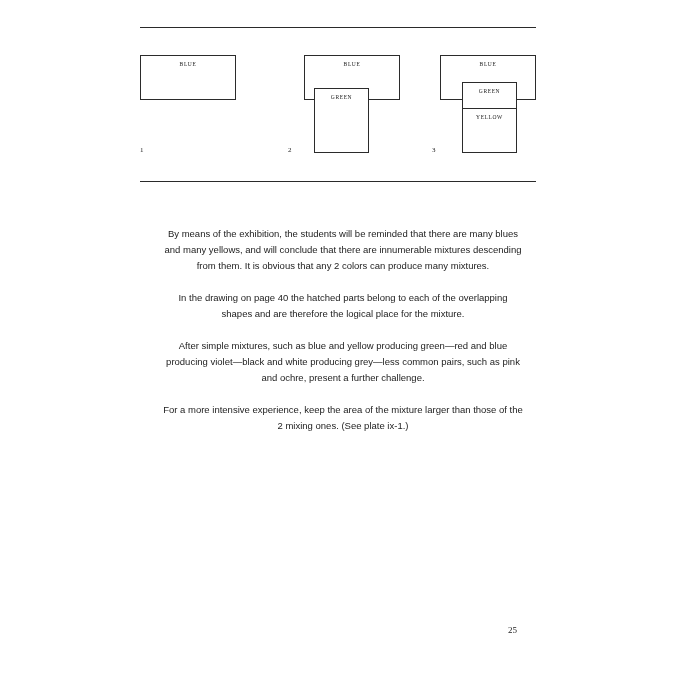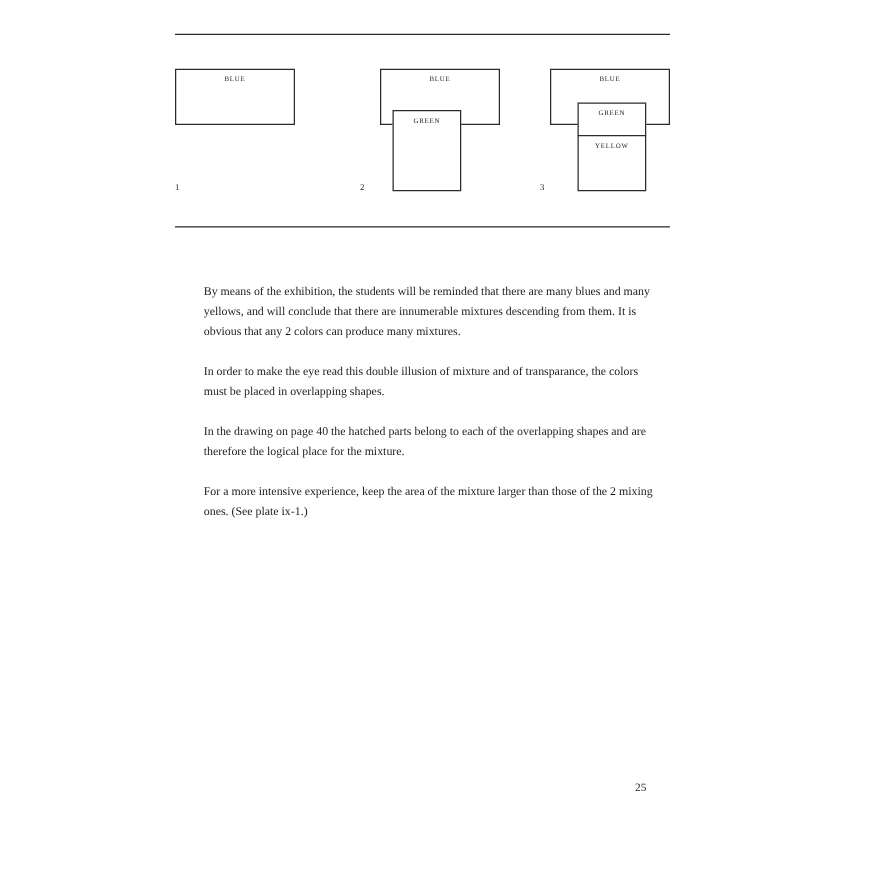--- a/index.html
+++ b/index.html
@@ -90,21 +90,22 @@
     position: absolute;
     left: 163px;
     top: 226px;
     width: 360px;
   }
   .para {
     font-size: 9.5px;
     line-height: 16px;
     margin: 0 0 16px 0;
     color: #1c1c1c;
-    font-family: Liberation Serif, serif;
+    font-family: Liberation Sans, sans-serif;
+    text-align: center;
   }
   .para:last-child { margin-bottom: 0; }
 
   
   .page-number {
     position: absolute;
     left: 508px;
     top: 625px;
     font-size: 9px;
     color: #1c1c1c;
@@ -149,20 +150,20 @@
       </div>
       <div class="fig-num num">3</div>
     </div>
 
   </div>
 
   <div class="rule rule-bottom"></div>
 
   <div class="body-text">
     <p class="para">By means of the exhibition, the students will be reminded that there are many blues and many yellows, and will conclude that there are innumerable mixtures descending from them. It is obvious that any 2 colors can produce many mixtures.</p>
-    <p class="para">In order to make the eye read this double illusion of mixture and of transparance, the colors must be placed in overlapping shapes.</p>
     <p class="para">In the drawing on page 40 the hatched parts belong to each of the overlapping shapes and are therefore the logical place for the mixture.</p>
+    <p class="para">After simple mixtures, such as blue and yellow producing green—red and blue producing violet—black and white producing grey—less common pairs, such as pink and ochre, present a further challenge.</p>
     <p class="para">For a more intensive experience, keep the area of the mixture larger than those of the 2 mixing ones. (See plate ix-1.)</p>
   </div>
 
   <div class="page-number">25</div>
 
 </div>
 
 </body></html>

